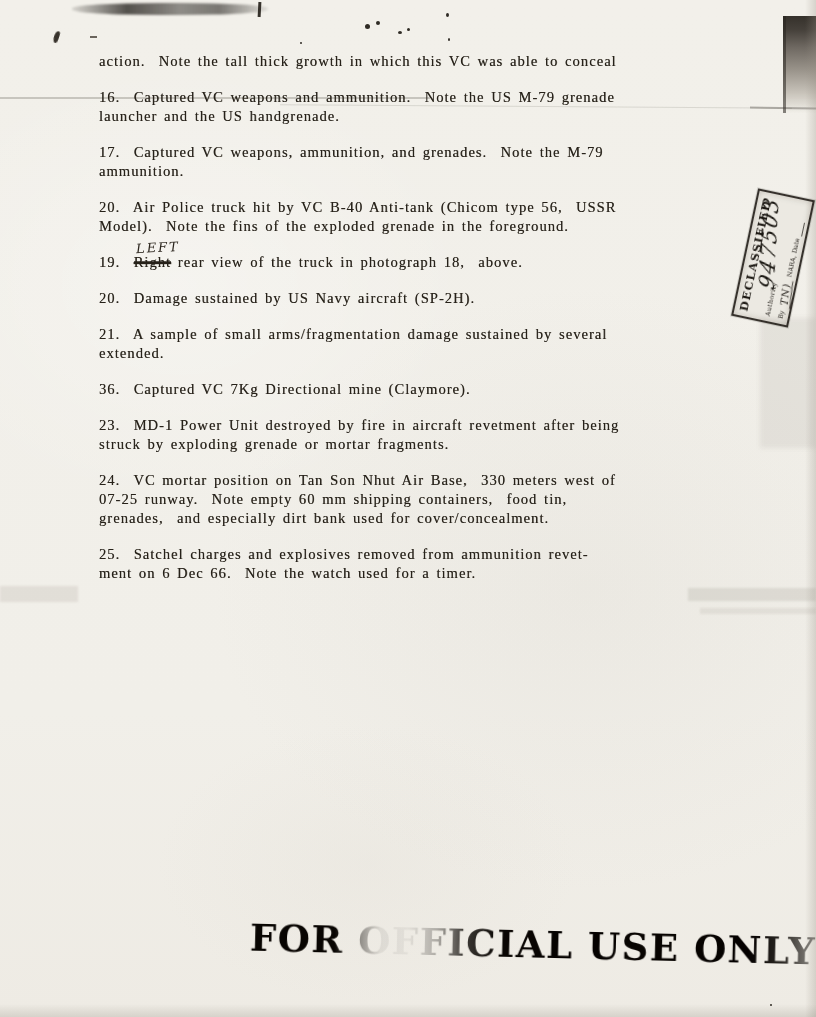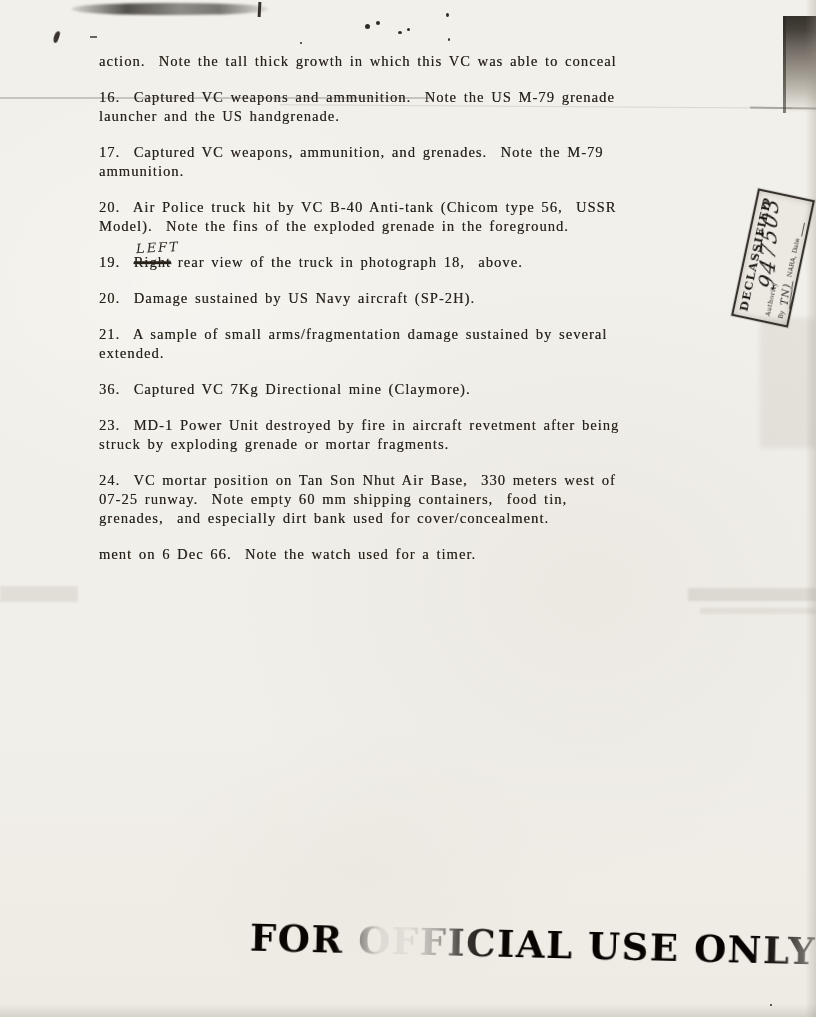--- a/index.html
+++ b/index.html
@@ -173,20 +173,21 @@
       <div class="item">
         <div class="line"><span class="num">23.  </span>MD-1 Power Unit destroyed by fire in aircraft revetment after being</div>
         <div class="line">struck by exploding grenade or mortar fragments.</div>
       </div>
       <div class="item">
         <div class="line"><span class="num">24.  </span>VC mortar position on Tan Son Nhut Air Base,  330 meters west of</div>
         <div class="line">07-25 runway.  Note empty 60 mm shipping containers,  food tin,</div>
         <div class="line">grenades,  and especially dirt bank used for cover/concealment.</div>
       </div>
       <div class="item">
+        <div class="line"><span class="num">25.  </span>Satchel charges and explosives removed from ammunition revet-</div>
         <div class="line">ment on 6 Dec 66.  Note the watch used for a timer.</div>
       </div>
     </div>
 </div>
 
 <div class="declass">
   <div class="ds-title">DECLASSIFIED</div>
   <div class="ds-mid">
     <span class="ds-auth">Authority</span>
     <span class="ds-num">947503</span>

